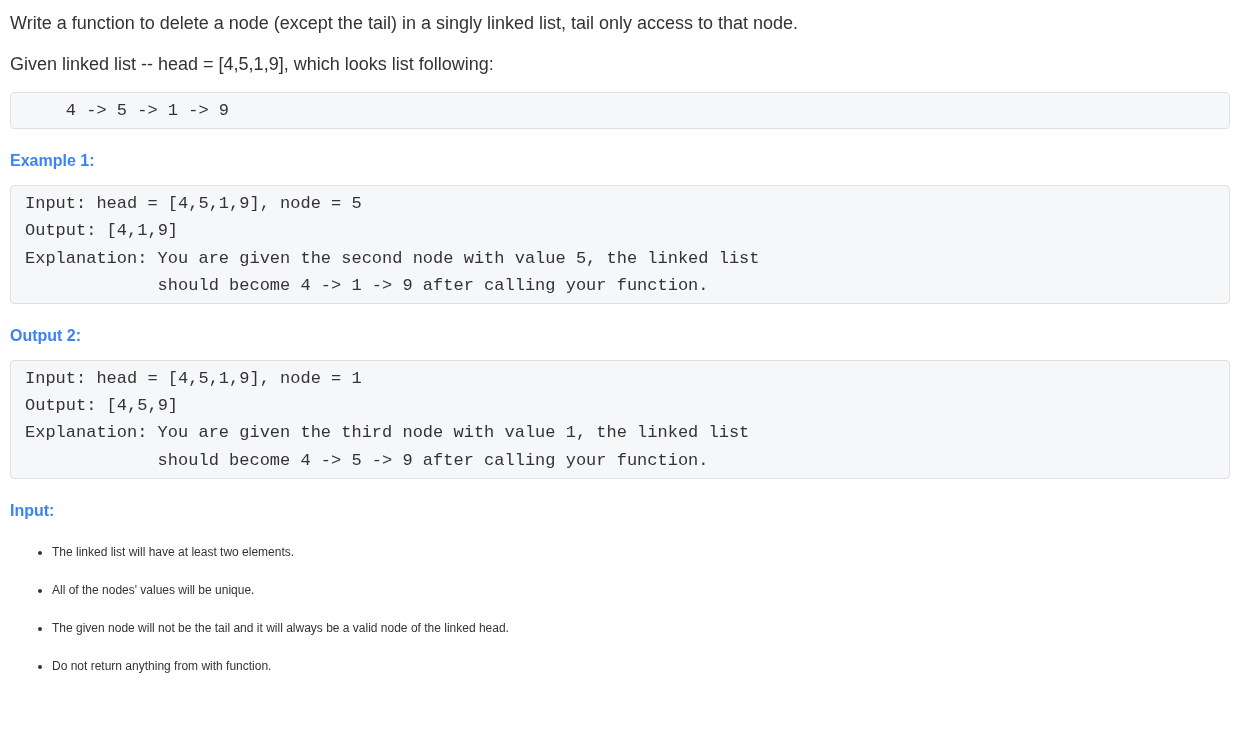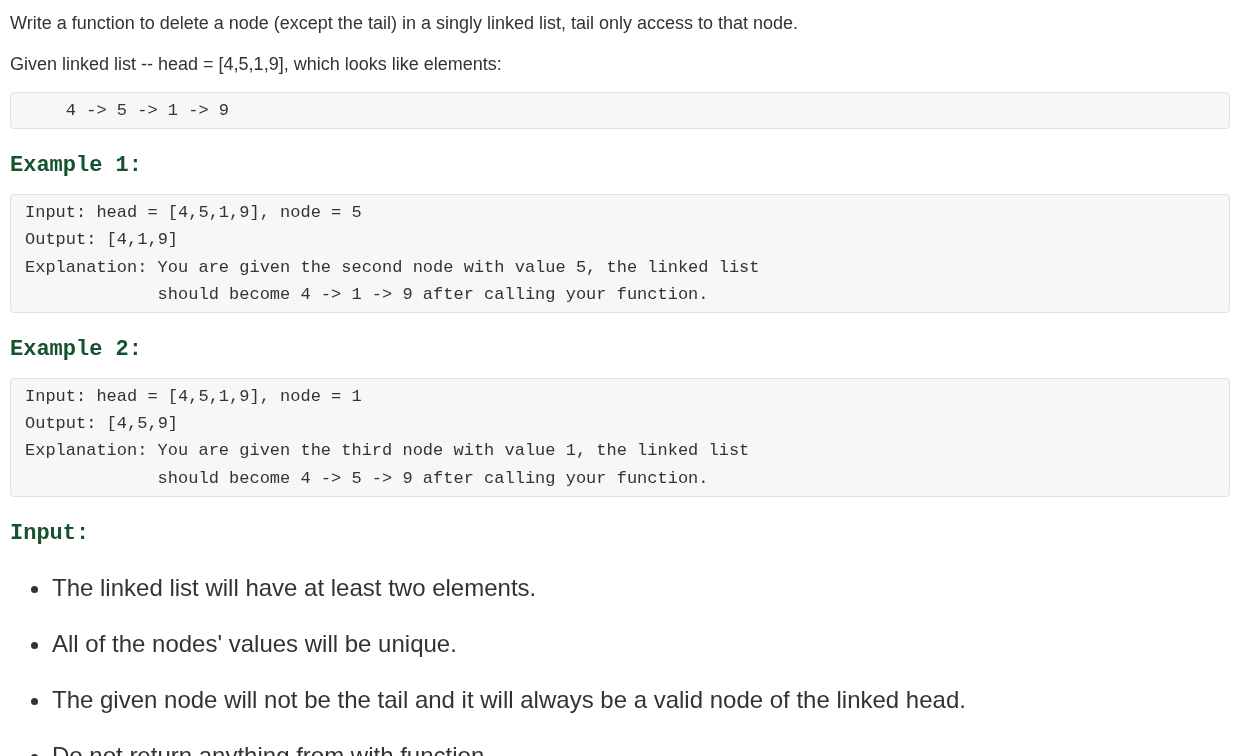--- a/index.html
+++ b/index.html
@@ -26,53 +26,52 @@
     font-family: "SFMono-Regular", Menlo, Monaco, Consolas, "Courier New", monospace;
     font-size: 17px;
     line-height: 1.6;
     color: #333;
     white-space: pre;
     margin: 0 0 20px 0;
     overflow-x: auto;
   }
   .heading {
     font-weight: 700;
-    font-size: 22px;
+    font-size: 16px;
     margin: 16px 0 12px 0;
-    color: #14532d;
-    font-family: Liberation Mono, monospace;
+    color: #3b82f6;
   }
   ul {
     margin: 10px 0 0 0;
     padding-left: 42px;
   }
   li {
     margin-bottom: 6px;
-    font-size: 24px;
+    font-size: 12px;
     margin-top: 20px;
   }
   .strong-label {
     font-weight: 400;
   }
 </style>
 </head>
 <body>
 
 <p>Write a function to delete a node (except the tail) in a singly linked list, tail only access to that node.</p>
-<p>Given linked list -- head = [4,5,1,9], which looks like elements:</p>
+<p>Given linked list -- head = [4,5,1,9], which looks list following:</p>
 
 <pre>    4 -&gt; 5 -&gt; 1 -&gt; 9</pre>
 
 <div class="heading">Example 1:</div>
 <pre><span class="strong-label">Input:</span><span> head = [4,5,1,9], node = 5</span>
 <span class="strong-label">Output:</span><span> [4,1,9]</span>
 <span class="strong-label">Explanation:</span><span> You are given the second node with value 5, the linked list
              should become 4 -&gt; 1 -&gt; 9 after calling your function.</span></pre>
 
-<div class="heading">Example 2:</div>
+<div class="heading">Output 2:</div>
 <pre><span class="strong-label">Input:</span><span> head = [4,5,1,9], node = 1</span>
 <span class="strong-label">Output:</span><span> [4,5,9]</span>
 <span class="strong-label">Explanation:</span><span> You are given the third node with value 1, the linked list
              should become 4 -&gt; 5 -&gt; 9 after calling your function.</span></pre>
 
 <div class="heading">Input:</div>
 <ul>
   <li>The linked list will have at least two elements.</li>
   <li>All of the nodes' values will be unique.</li>
   <li>The given node will not be the tail and it will always be a valid node of the linked head.</li>

